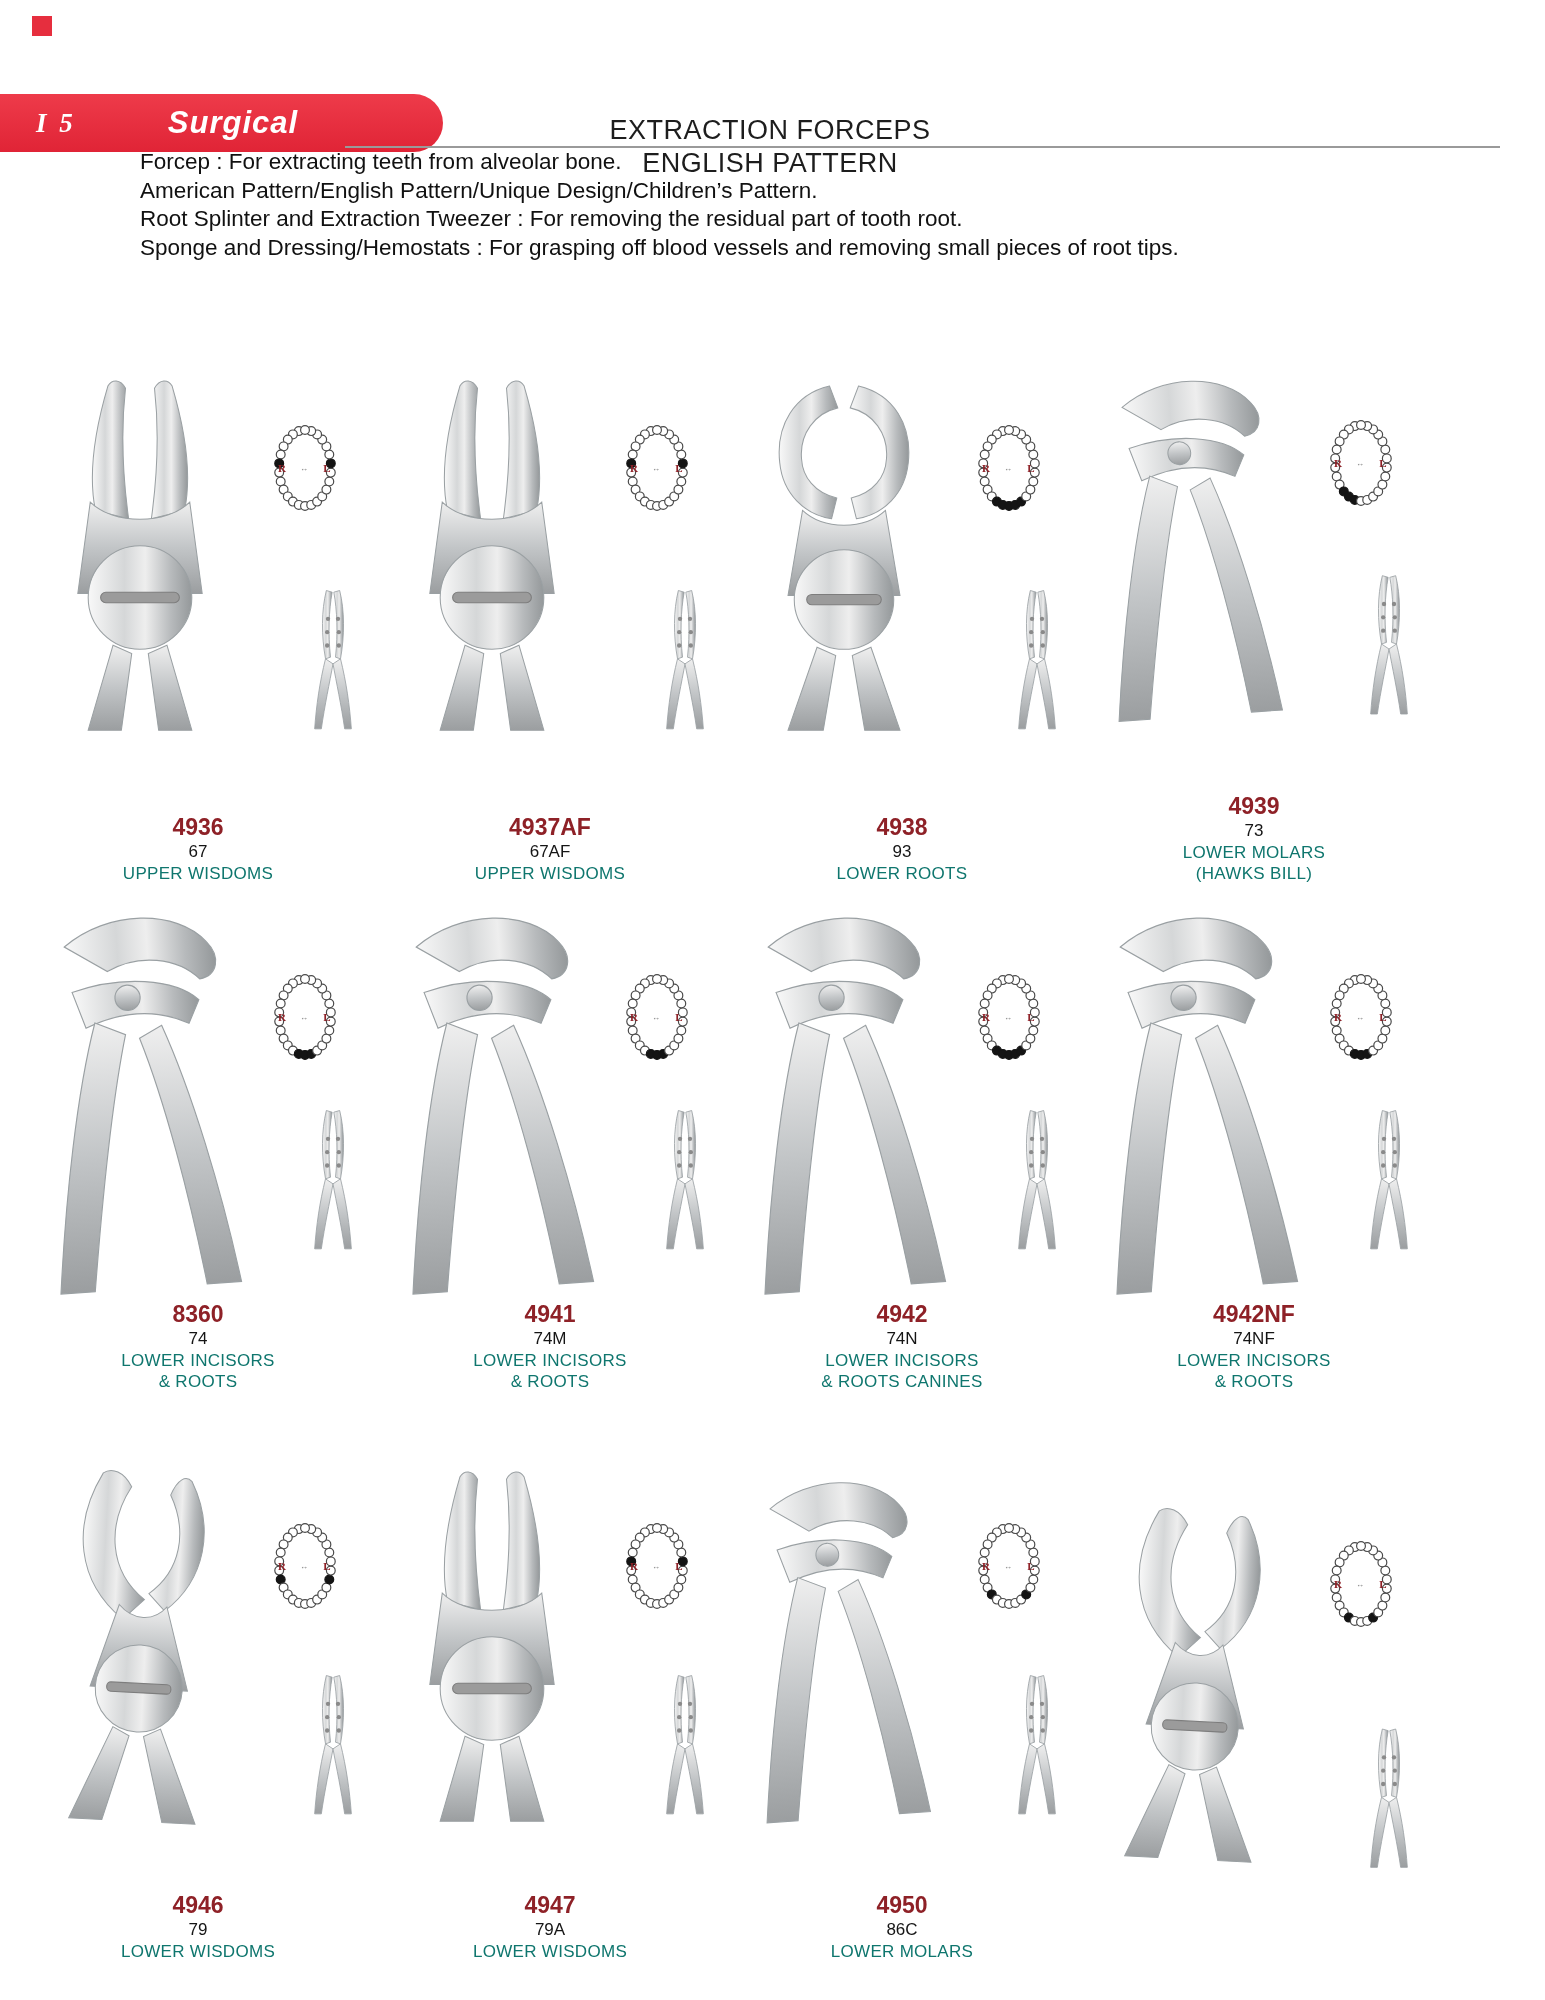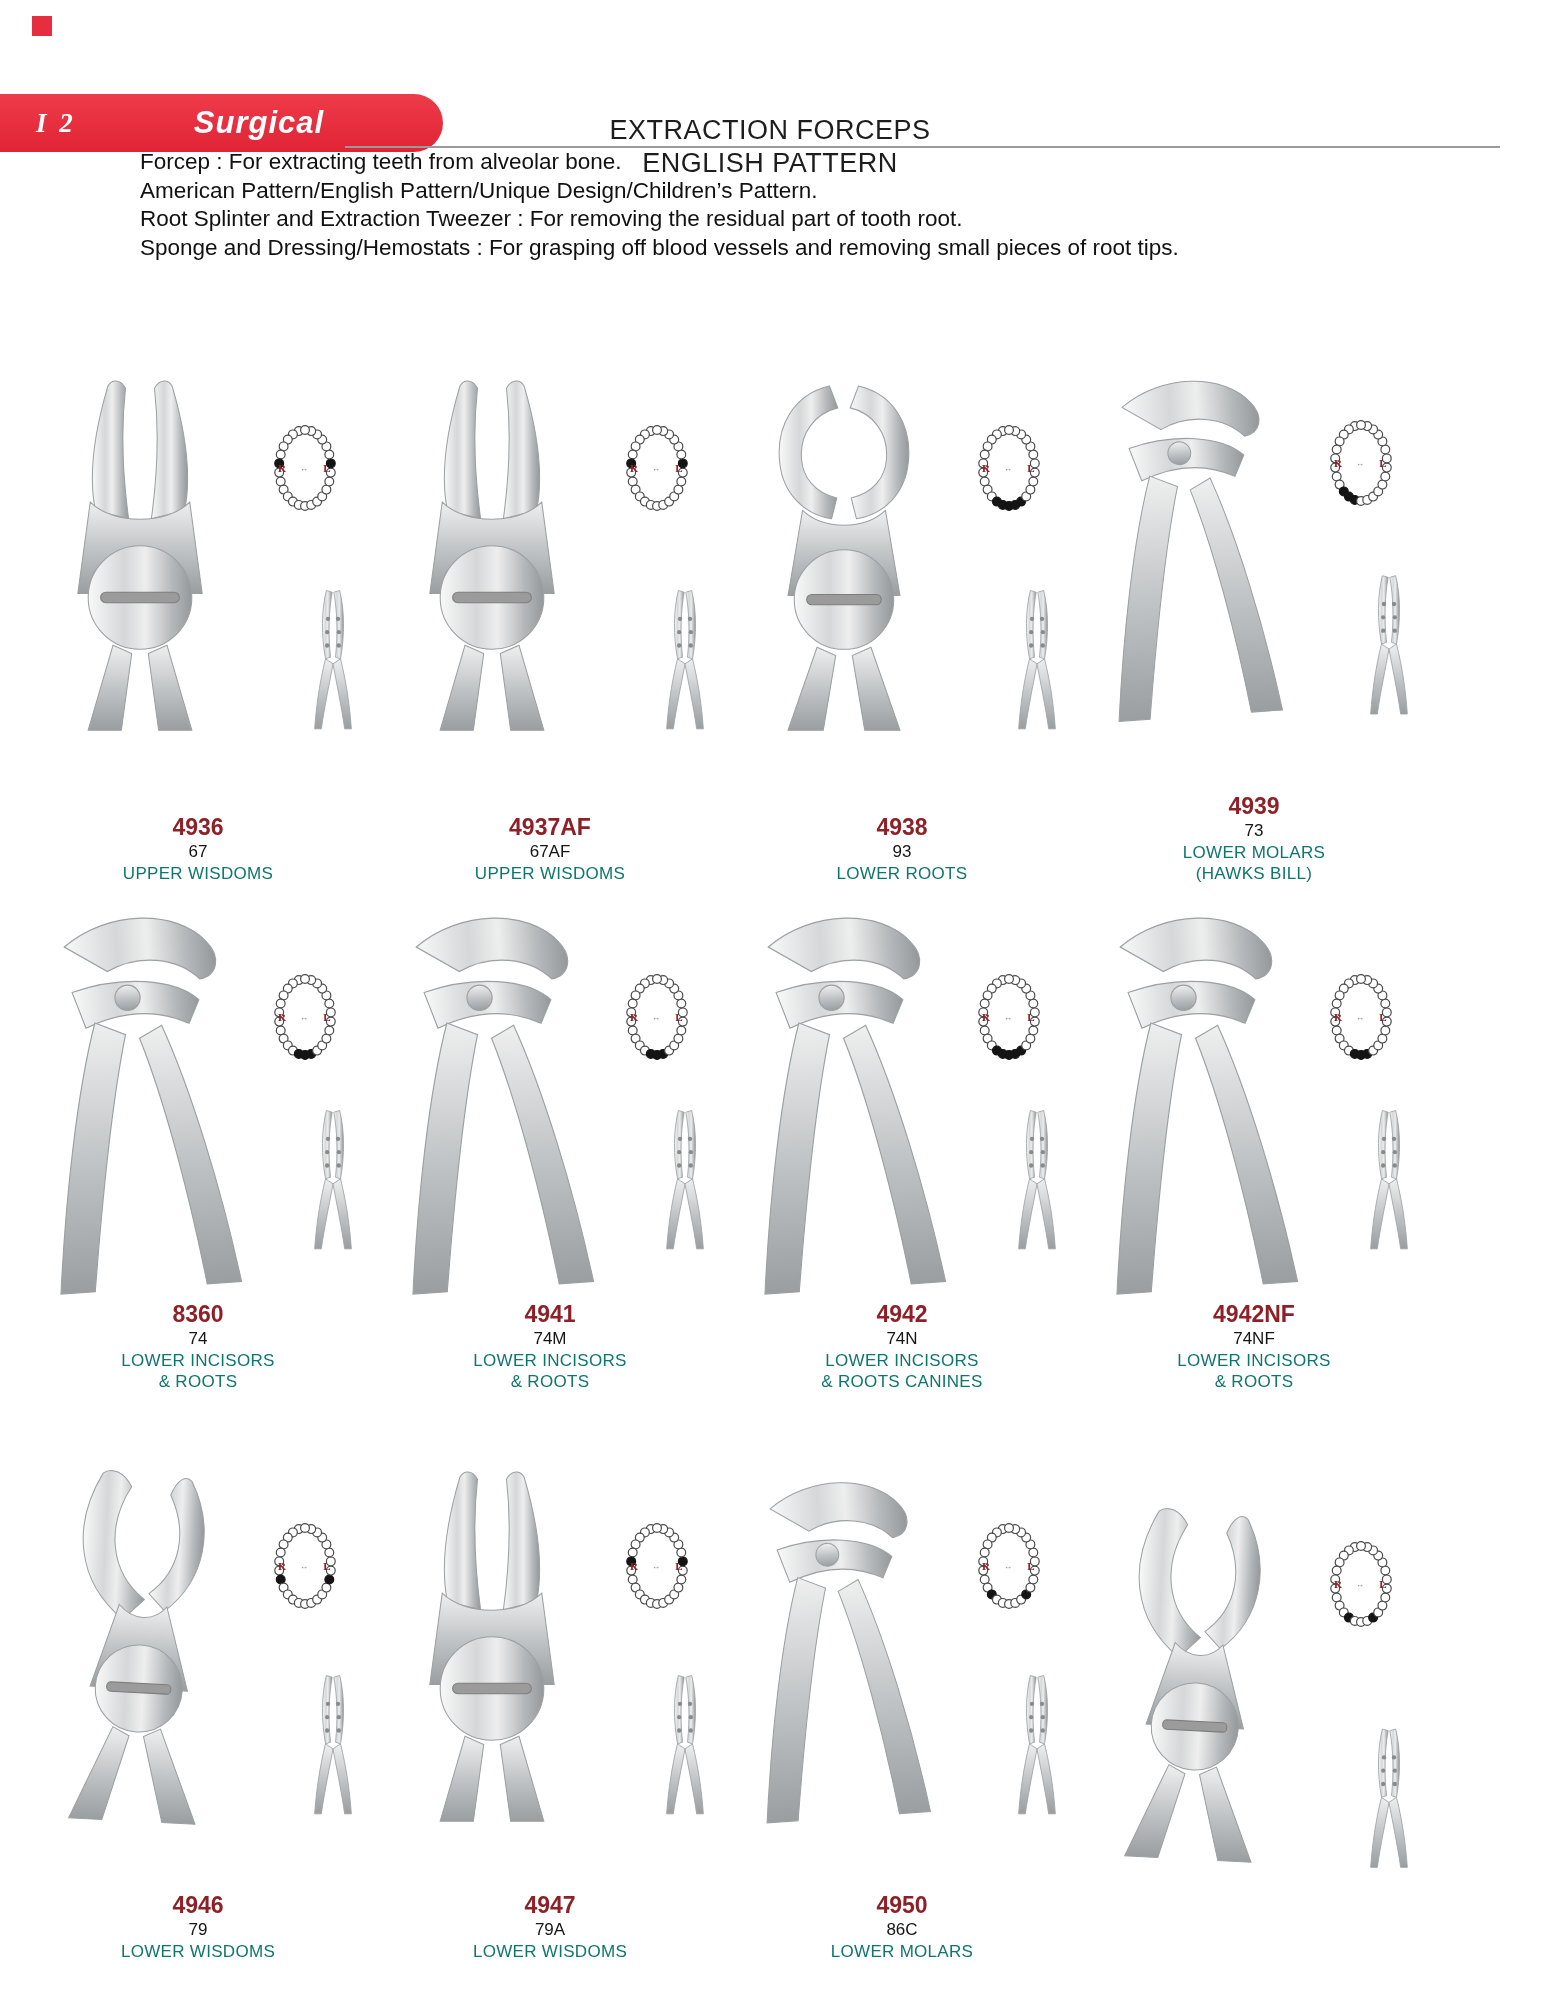--- a/index.html
+++ b/index.html
@@ -6,21 +6,21 @@
   body{width:1545px;height:2000px;position:relative;overflow:hidden;
        font-family:"Liberation Sans", sans-serif;color:#1c1c1c;}
 
   
   .corner-mark{position:absolute;left:32px;top:16px;width:20px;height:20px;}
   .badge{position:absolute;left:0;top:94px;width:443px;height:58px;
          border-radius:0 29px 29px 0;display:flex;align-items:center;
          background:linear-gradient(#ee3b4a,#e02436);}
   .badge .pno{margin-left:36px;font-family:"Liberation Serif", serif;
               font-weight:700;font-style:italic;font-size:27px;color:#fff;letter-spacing:3px;}
-  .badge .blabel{margin-left:118px;font-weight:700;font-style:italic;
+  .badge .blabel{margin-left:92px;font-weight:700;font-style:italic;
                  font-size:31px;color:#fff;letter-spacing:1px;}
   .title{position:absolute;left:400px;top:74px;width:740px;text-align:center;
          font-size:27px;line-height:33px;color:#1d1d1d;letter-spacing:0.5px;margin-top:40px;}
   .rule{position:absolute;left:345px;top:146px;width:1155px;height:2px;background:#9a9a9a;}
   .desc{position:absolute;left:140px;top:148px;font-size:22.5px;line-height:28.5px;color:#111;}
 
   
   .prod-row{position:absolute;left:22px;width:1408px;display:flex;}
   #row0{top:298px;height:592px;}
   #row1{top:898px;height:500px;}
@@ -121,21 +121,21 @@
       <path class="m2" d="M39,84 C46,112 50,140 52,168 L44,168 C40,140 34,112 30,90 Z"></path>
     </g>
   </defs>
 </svg>
 
 <div class="page">
 
   <div class="corner-mark" style="background:#e62e3e"></div>
 
   <div class="badge">
-    <span class="pno">I 2</span>
+    <span class="pno">I 5</span>
     <span class="blabel">Surgical</span>
   </div>
 
   <div class="title">
     <div>EXTRACTION FORCEPS</div>
     <div>ENGLISH PATTERN</div>
   </div>
 
   <div class="rule"></div>
 

